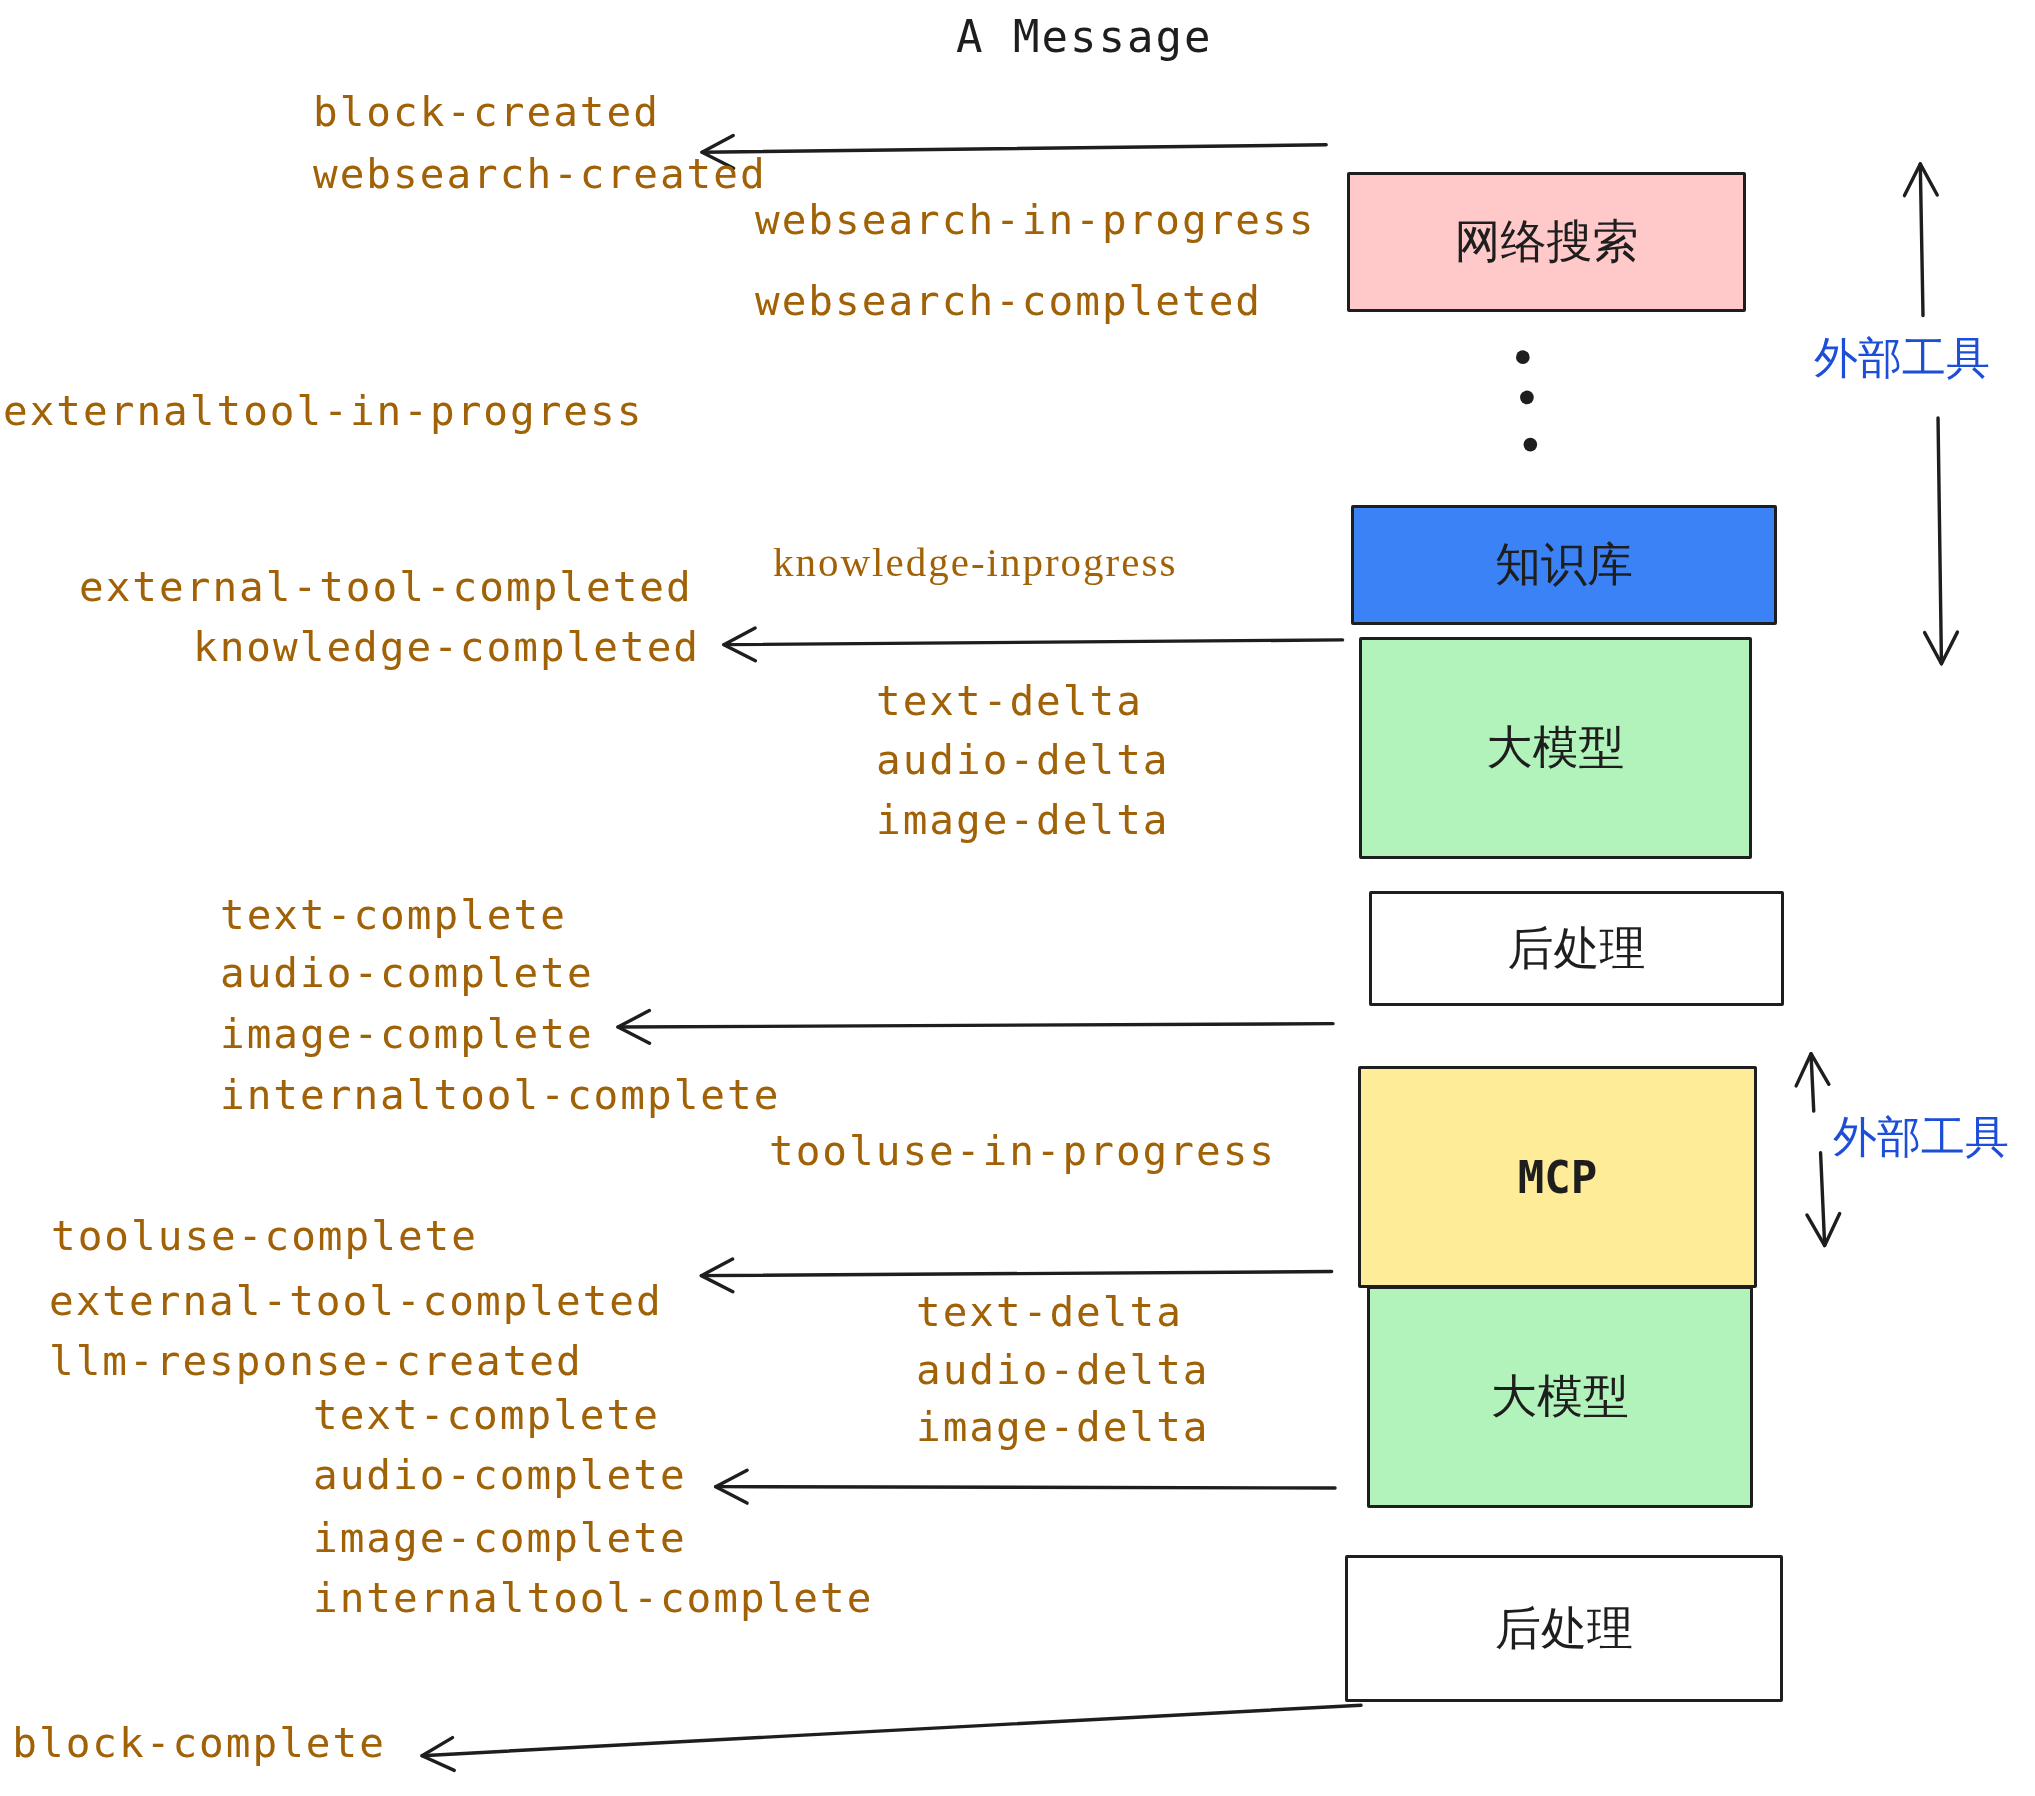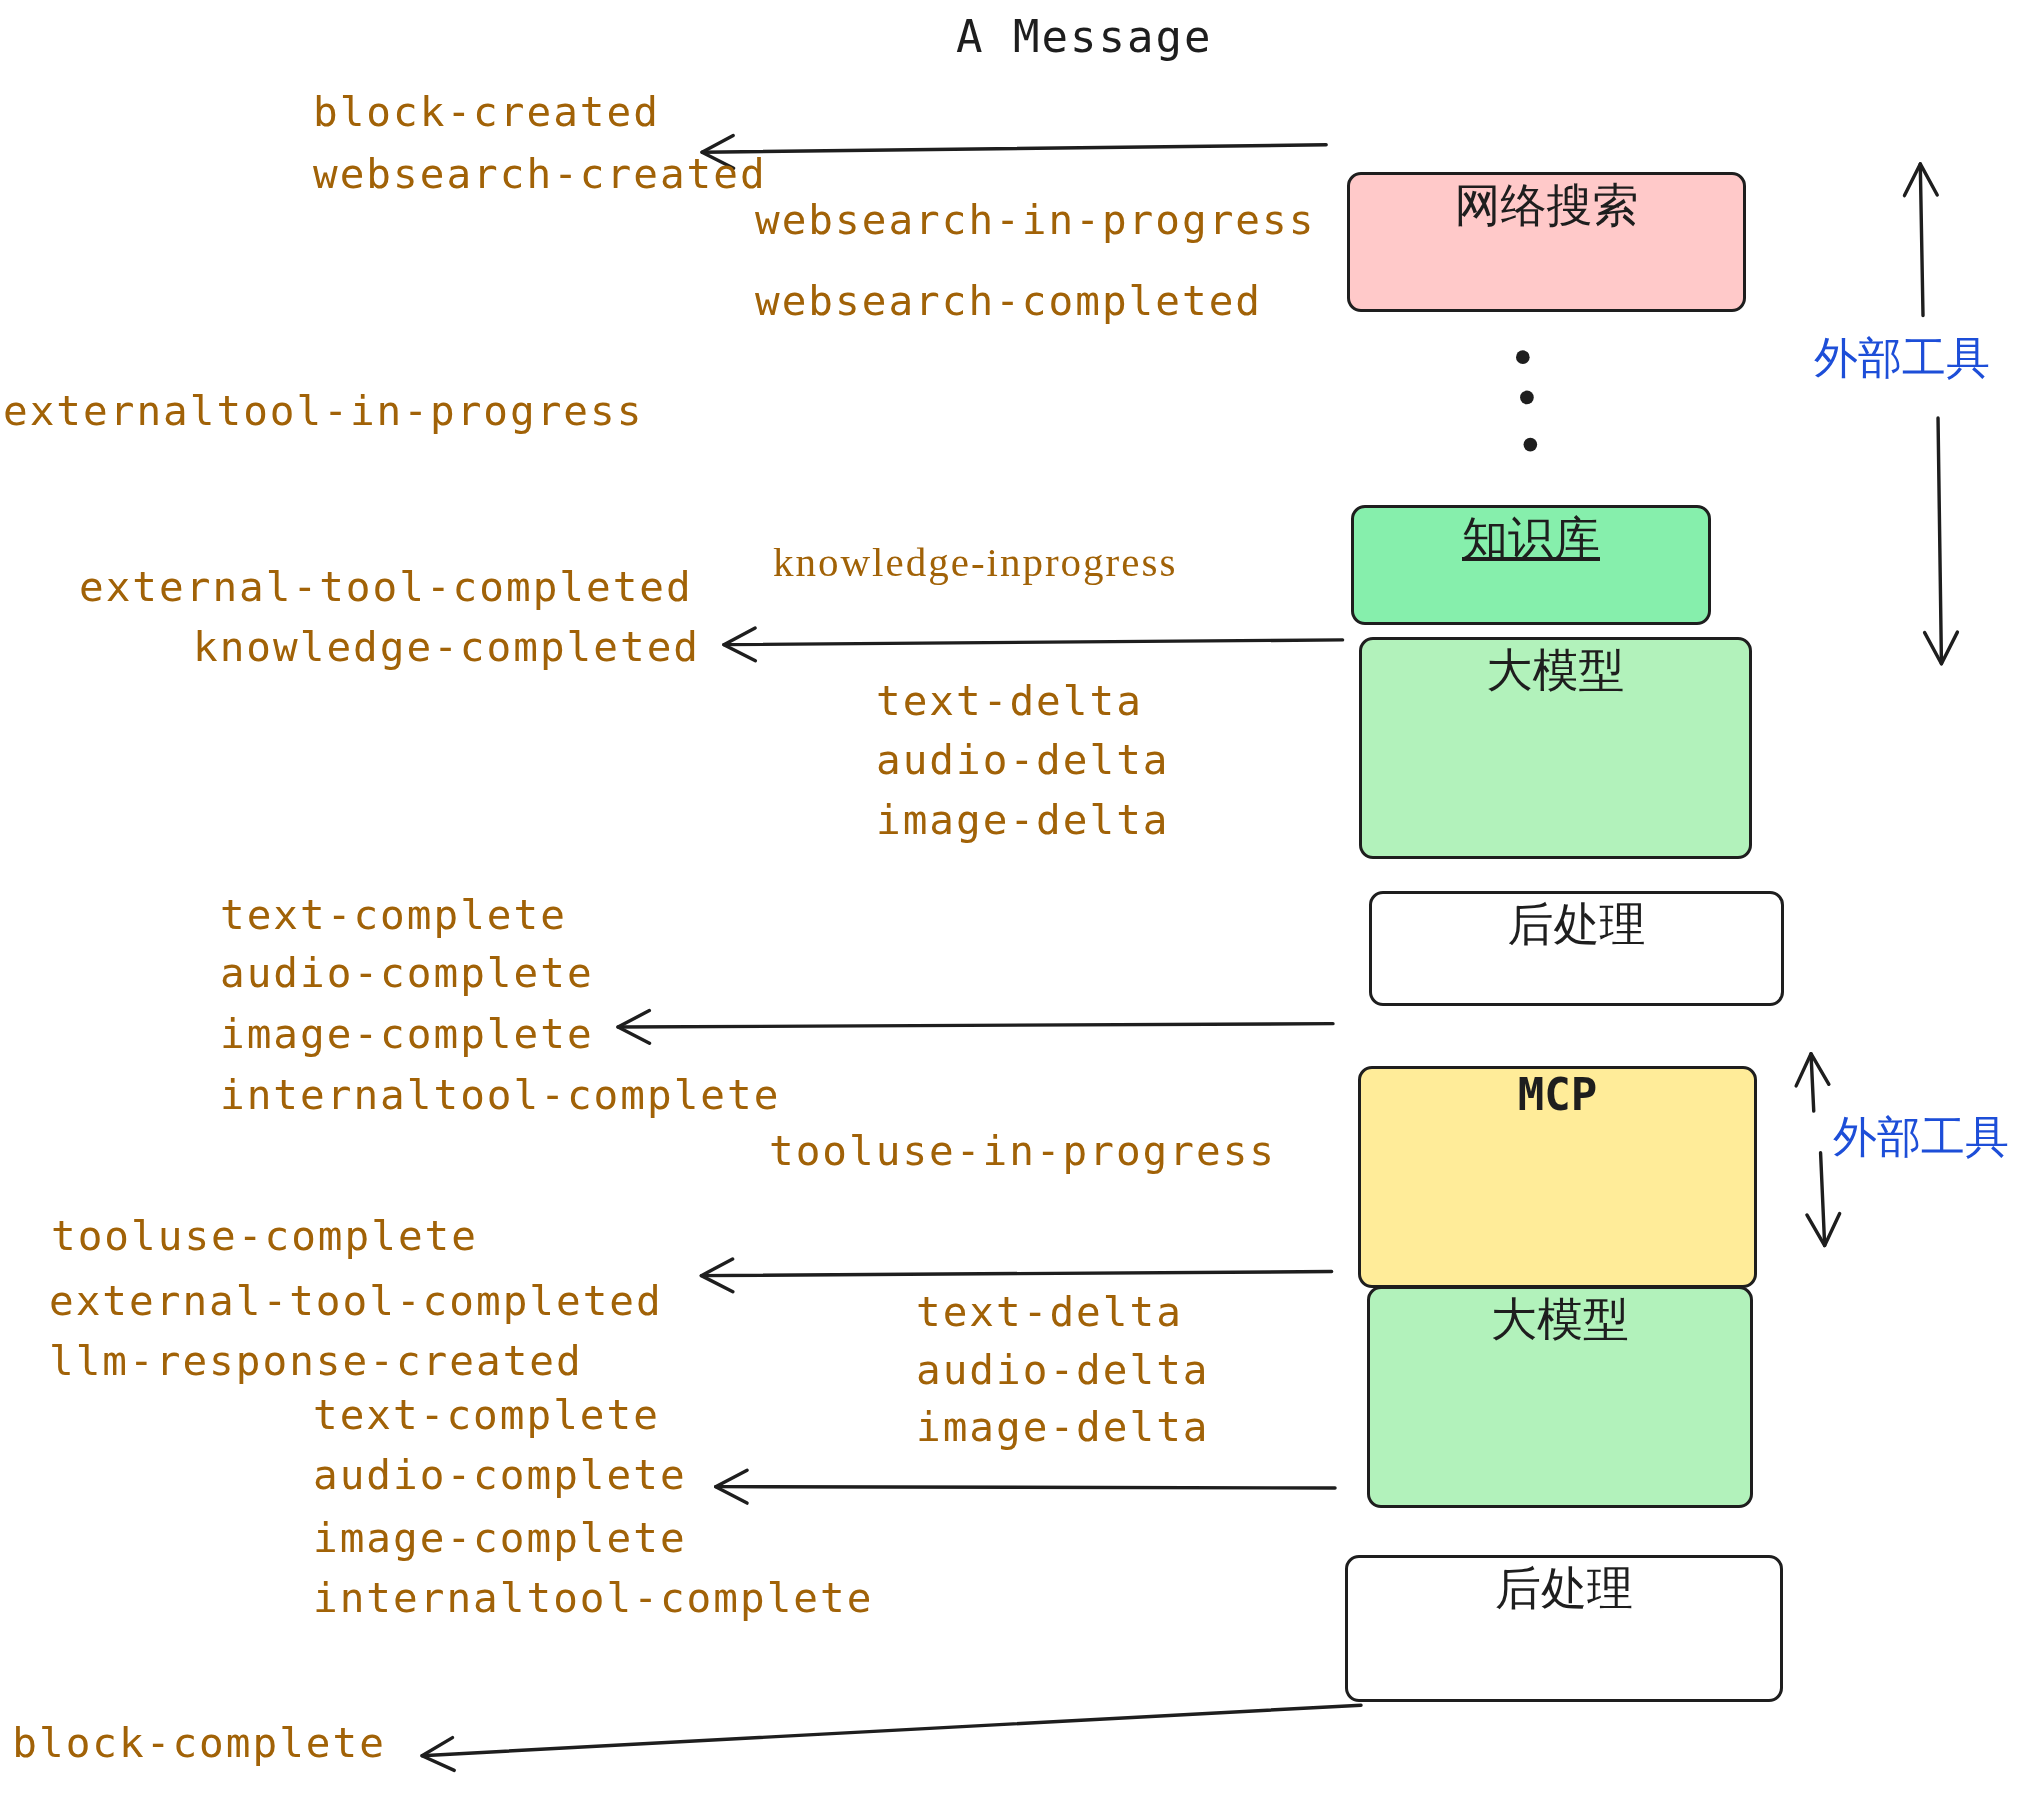--- a/index.html
+++ b/index.html
@@ -11,22 +11,22 @@
   #arrow-layer { position:absolute; left:0; top:0; width:2035px; height:1796px; }
   #title {
     position:absolute; left:956px; top:11px; font-size:44px; letter-spacing:2px;
     color:#1e1e1e; white-space:nowrap;
   }
   .event {
     position:absolute; font-family:"DejaVu Sans Mono","Liberation Mono",monospace;
     font-size:41px; line-height:45px; letter-spacing:2px; white-space:nowrap; color:#a16207;
   }
   .box {
-    position:absolute; box-sizing:border-box; border:3.4px solid #1e1e1e; border-radius:14px;
-    display:flex; justify-content:center;
+    position:absolute; box-sizing:border-box; border:3.4px solid #1e1e1e; border-radius:2px;
+    display:flex; align-items:center; justify-content:center;
   }
   .box .lbl {
     font-family:"DejaVu Sans","Liberation Sans",sans-serif;
     font-size:46px; color:#1e1e1e; white-space:nowrap;
   }
   .box.mono .lbl {
     font-family:"DejaVu Sans Mono","Liberation Mono",monospace; font-size:44px; font-weight:bold;
   }
   .annotation {
     position:absolute; font-family:"DejaVu Sans","Liberation Sans",sans-serif;
@@ -54,21 +54,21 @@
       <line x1="2656" y1="1627" x2="2652" y2="1543" stroke="#1e1e1e" stroke-width="5" stroke-linecap="round" marker-end="url(#ah)"></line>
       <line x1="2666" y1="1688" x2="2672" y2="1824" stroke="#1e1e1e" stroke-width="5" stroke-linecap="round" marker-end="url(#ah)"></line>
       <circle cx="2230" cy="523" r="10" fill="#1e1e1e"></circle>
       <circle cx="2236" cy="582" r="10" fill="#1e1e1e"></circle>
       <circle cx="2241" cy="651" r="10" fill="#1e1e1e"></circle>
     </svg>
   <div id="title">A Message</div>
 <div class="box" style="left: 1347px; top: 172px; width: 399px; height: 140px; background: rgb(255, 201, 201);">
       <span class="lbl">网络搜索</span>
     </div>
-    <div class="box" style="left: 1351px; top: 505px; width: 360px; height: 120px; background: #86efac; text-decoration: underline;">
+    <div class="box" style="left: 1351px; top: 505px; width: 426px; height: 120px; background: #3b82f6;">
       <span class="lbl">知识库</span>
     </div>
     <div class="box" style="left: 1359px; top: 637px; width: 393px; height: 222px; background: rgb(178, 242, 187);">
       <span class="lbl">大模型</span>
     </div>
     <div class="box" style="left: 1369px; top: 891px; width: 415px; height: 115px; background: rgb(255, 255, 255);">
       <span class="lbl">后处理</span>
     </div>
     <div class="box mono" style="left: 1358px; top: 1066px; width: 399px; height: 222px; background: rgb(255, 236, 153);">
       <span class="lbl">MCP</span>

